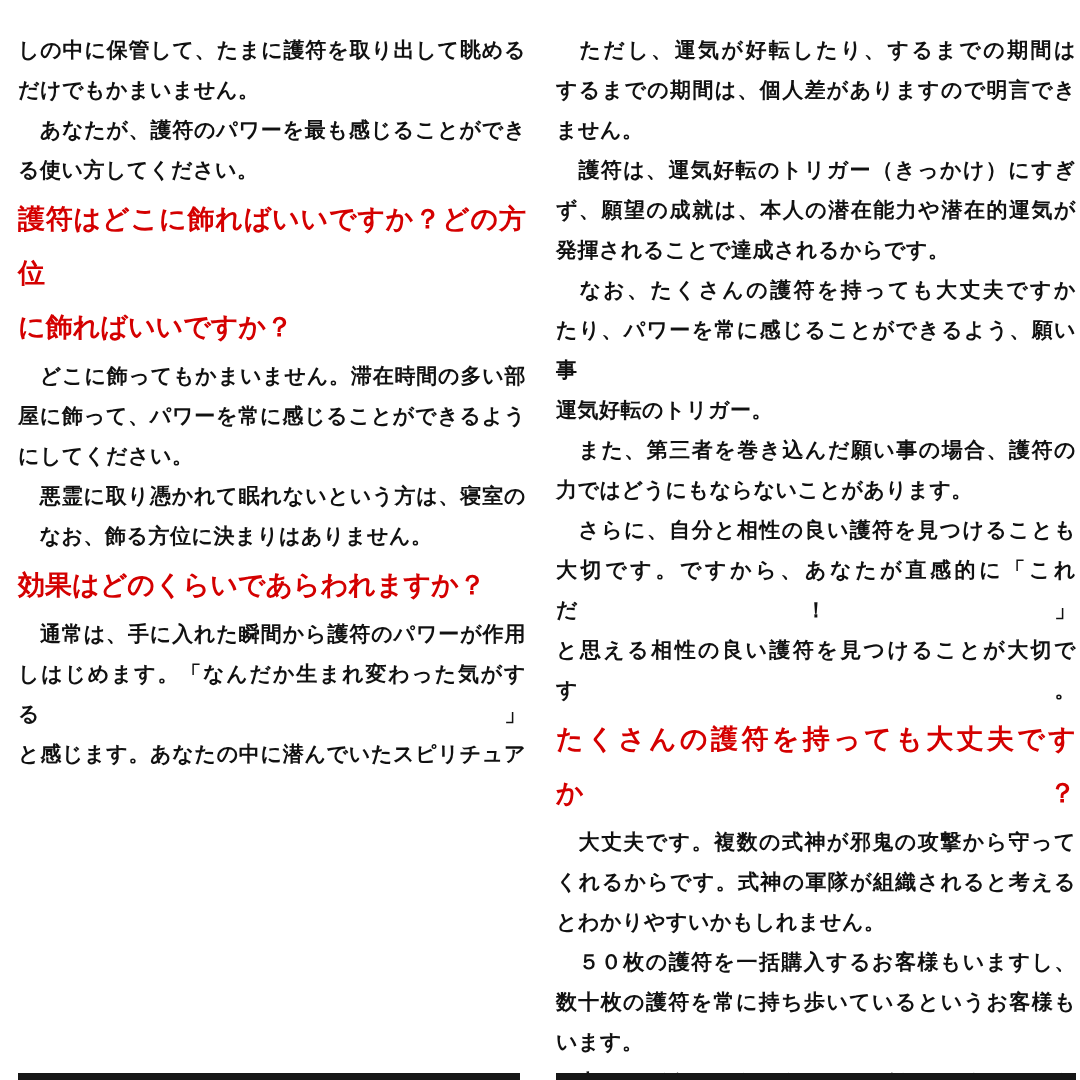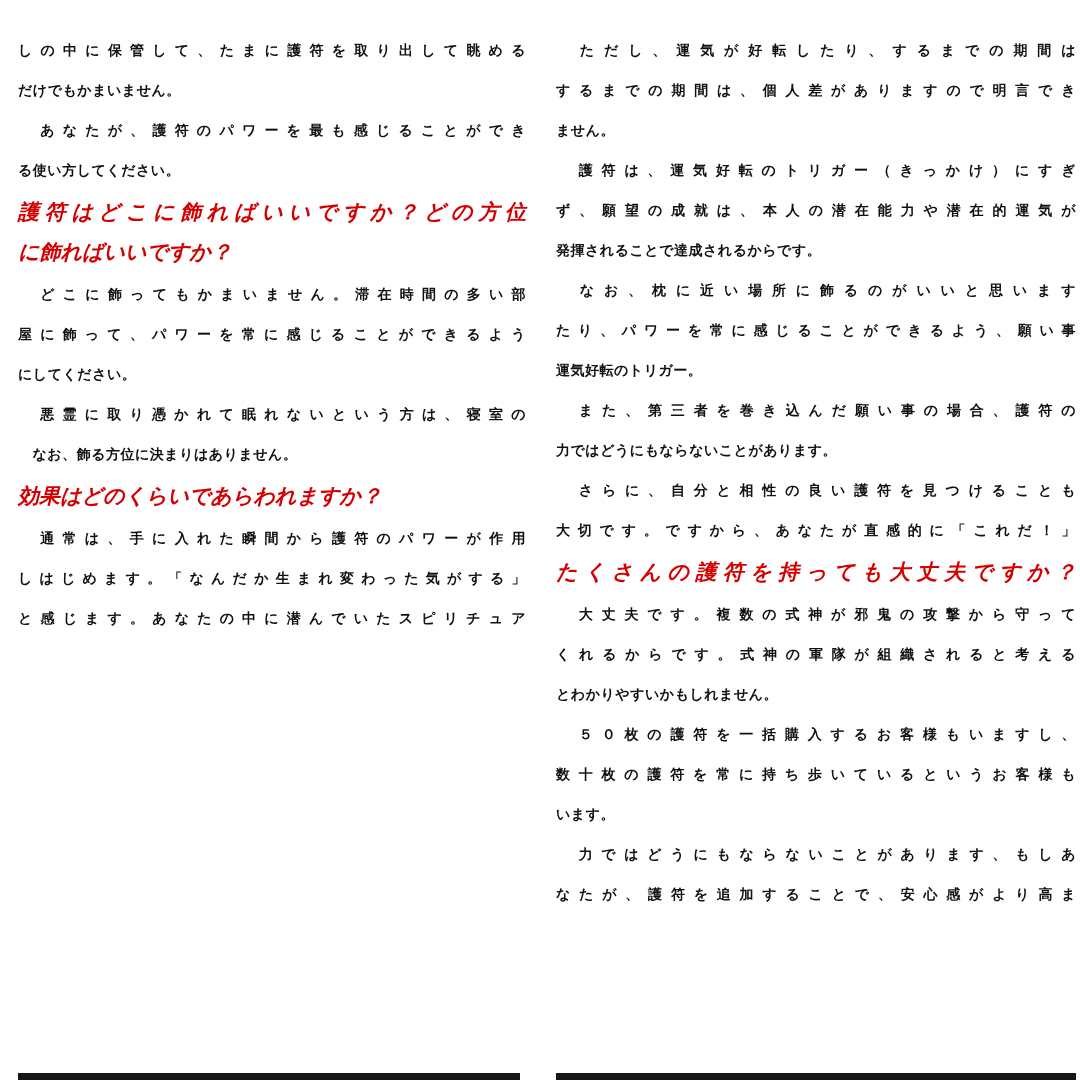--- a/index.html
+++ b/index.html
@@ -25,31 +25,30 @@
   .col-right { left: 556px; width: 520px; }
 
   .block { margin: 0; }
 
   .line {
     display: block;
     white-space: nowrap;
     overflow: visible;
   }
   .body .line {
-    font-size: 14px;
+    font-size: 21px;
     line-height: 40px;
     letter-spacing: 0.5px;
     color: var(--text-color, #111111);
   }
   .heading .line {
-    font-size: 21px;
-    line-height: 40px;
+    font-size: 27px;
+    line-height: 54px;
     letter-spacing: 0;
     color: var(--heading-color, #d40000);
-    font-style: italic;
   }
   .heading { margin: 2px 0; }
 
   
   .line.fill {
     white-space: normal;
     text-align: justify;
     text-align-last: justify;
   }
 
@@ -105,31 +104,32 @@
         <div class="line fill">　ただし、運気が好転したり、するまでの期間は</div>
         <div class="line fill">するまでの期間は、個人差がありますので明言でき</div>
         <div class="line">ません。</div>
       </div>
       <div class="block body">
         <div class="line fill">　護符は、運気好転のトリガー（きっかけ）にすぎ</div>
         <div class="line fill">ず、願望の成就は、本人の潜在能力や潜在的運気が</div>
         <div class="line">発揮されることで達成されるからです。</div>
       </div>
       <div class="block body">
-        <div class="line fill">　なお、枕に近い場所に飾るのがいいと思います</div>
+        <div class="line fill">　なお、たくさんの護符を持っても大丈夫ですか</div>
         <div class="line fill">たり、パワーを常に感じることができるよう、願い事</div>
         <div class="line">運気好転のトリガー。</div>
       </div>
       <div class="block body">
         <div class="line fill">　また、第三者を巻き込んだ願い事の場合、護符の</div>
         <div class="line">力ではどうにもならないことがあります。</div>
       </div>
       <div class="block body">
         <div class="line fill">　さらに、自分と相性の良い護符を見つけることも</div>
         <div class="line fill">大切です。ですから、あなたが直感的に「これだ！」</div>
+        <div class="line fill">と思える相性の良い護符を見つけることが大切です。</div>
       </div>
       <div class="block heading">
         <div class="line fill">たくさんの護符を持っても大丈夫ですか？</div>
       </div>
       <div class="block body">
         <div class="line fill">　大丈夫です。複数の式神が邪鬼の攻撃から守って</div>
         <div class="line fill">くれるからです。式神の軍隊が組織されると考える</div>
         <div class="line">とわかりやすいかもしれません。</div>
       </div>
       <div class="block body">

